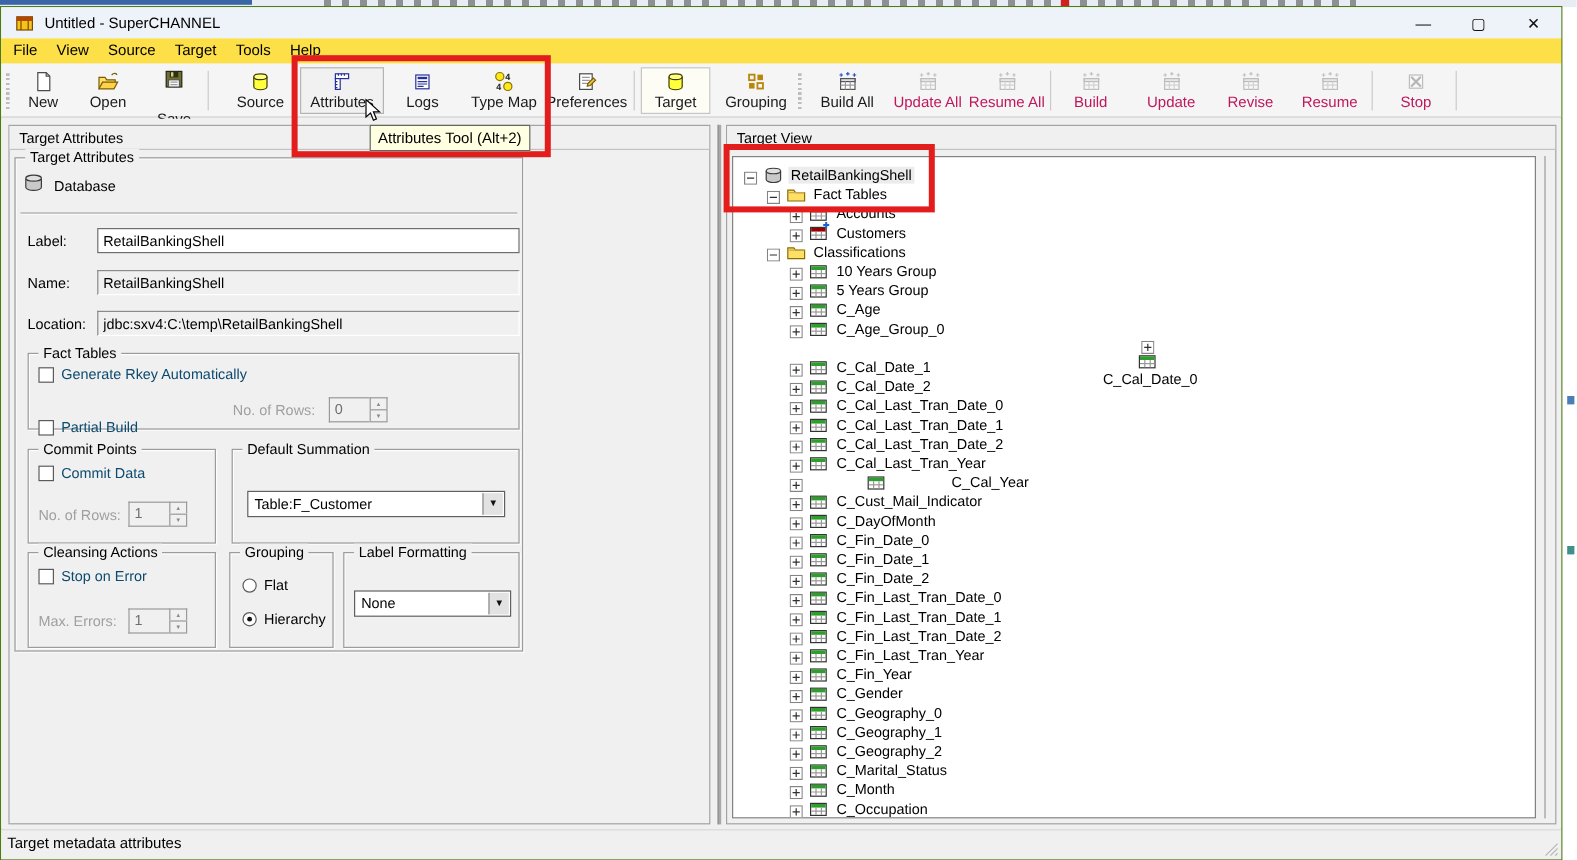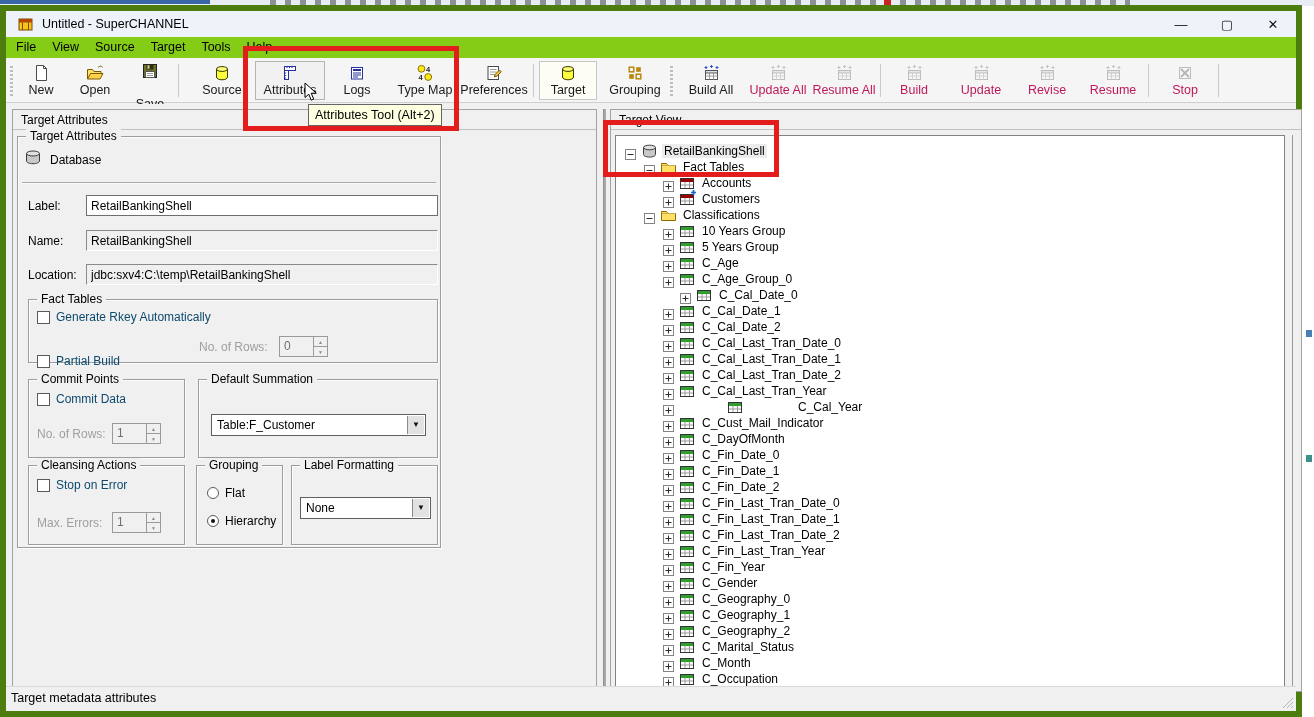--- a/index.html
+++ b/index.html
@@ -10,31 +10,31 @@
   
   .bg-strip { position:absolute; left:0; top:0; width:1314px; height:6px; background:#e8edf5; }
   .bg-strip .blue { position:absolute; left:0; top:0; width:210px; height:4px; background:#3a66a8; }
   .bg-strip .dashes { position:absolute; left:270px; top:0; width:860px; height:5px; opacity:.55;
     background:repeating-linear-gradient(90deg,#444 0 6px, transparent 6px 15px); }
   .bg-strip .redspec { position:absolute; left:884px; top:0; width:7px; height:5px; background:#c22; }
   .edge-spec { position:absolute; width:6px; height:7px; }
 
   
   .window { position:absolute; left:0; top:5px; width:1302px; height:712px;
-    background:#f0f0f0; border:6px solid #4d7c0f; }
+    background:#f0f0f0; border:1px solid #4d7c0f; }
 
   .titlebar { position:absolute; left:0; top:0; right:0; height:26px; background:#eef3fa;
     display:flex; align-items:center; }
   .titlebar .app-ic { margin-left:11px; width:17px; height:17px; }
   .titlebar .ttl { margin-left:8px; font-size:12.5px; color:#000; }
   .wctrls { position:absolute; right:0; top:0; height:26px; display:flex; }
   .wctrl { width:46px; height:26px; display:flex; align-items:center; justify-content:center;
     font-size:13px; color:#111; }
 
-  .menubar { position:absolute; left:0; top:26px; right:0; height:21px; background:#84cc16;
+  .menubar { position:absolute; left:0; top:26px; right:0; height:21px; background:#fde047;
     display:flex; align-items:flex-start; padding-left:2px; }
   .menu-item { padding:0 8px; font-size:12.5px; color:#000; height:21px; line-height:21px; }
 
   .toolbar { position:absolute; left:0; top:47px; right:0; height:45px; background:#f5f5f5;
     border-bottom:1px solid #cfcfcf; }
   .tbtn { position:absolute; top:3px; height:39px; display:flex; flex-direction:column;
     align-items:center; justify-content:flex-start; border:1px solid transparent; }
   .tbtn .tico { height:20px; display:flex; align-items:flex-end; justify-content:center; }
   .tbtn .tlbl { font-size:12.5px; color:#1a1a1a; line-height:16px; white-space:nowrap; }
   .tbtn.disabled .tlbl { color:#be185d; }
@@ -629,21 +629,21 @@
               <svg width="17" height="16" style="overflow:visible">
                 <rect x="1.5" y="3.5" width="13" height="10" fill="#fff" stroke="#333"></rect>
                 <rect x="2" y="4" width="12" height="3" fill="#2f9e2f"></rect>
                 <line x1="6" y1="7" x2="6" y2="13" stroke="#999"></line>
                 <line x1="10.5" y1="7" x2="10.5" y2="13" stroke="#999"></line>
                 <line x1="2" y1="10" x2="14" y2="10" stroke="#999"></line>
               </svg>
             </span>
             <span class="nlbl">C_Age_Group_0</span>
           </div>
-          <div class="trow" style="padding-left: 64px;">
+          <div class="trow" style="padding-left: 27px; flex-direction: column;">
             <span class="exp"><svg width="11" height="11">
                 <rect x="0.5" y="0.5" width="10" height="10" fill="#fff" stroke="#848484"></rect>
                 <line x1="2.5" y1="5.5" x2="8.5" y2="5.5" stroke="#2f2f2f"></line>
                 <line x1="5.5" y1="2.5" x2="5.5" y2="8.5" stroke="#2f2f2f"></line>
               </svg></span>
             <span class="nico">
               <svg width="17" height="16" style="overflow:visible">
                 <rect x="1.5" y="3.5" width="13" height="10" fill="#fff" stroke="#333"></rect>
                 <rect x="2" y="4" width="12" height="3" fill="#2f9e2f"></rect>
                 <line x1="6" y1="7" x2="6" y2="13" stroke="#999"></line>

